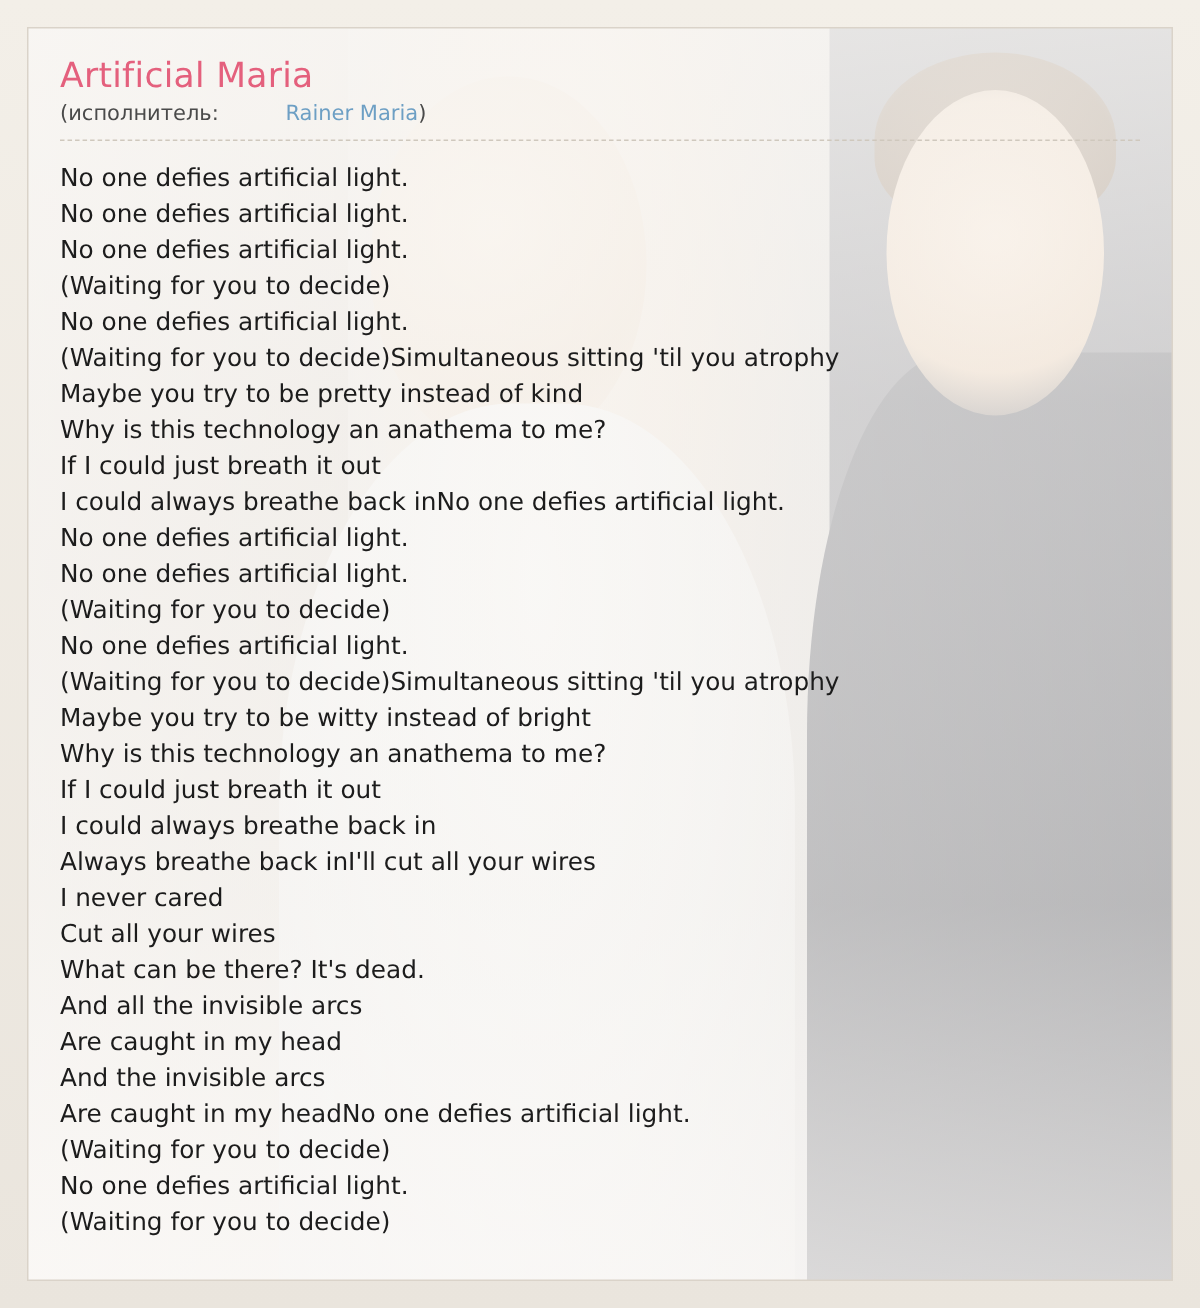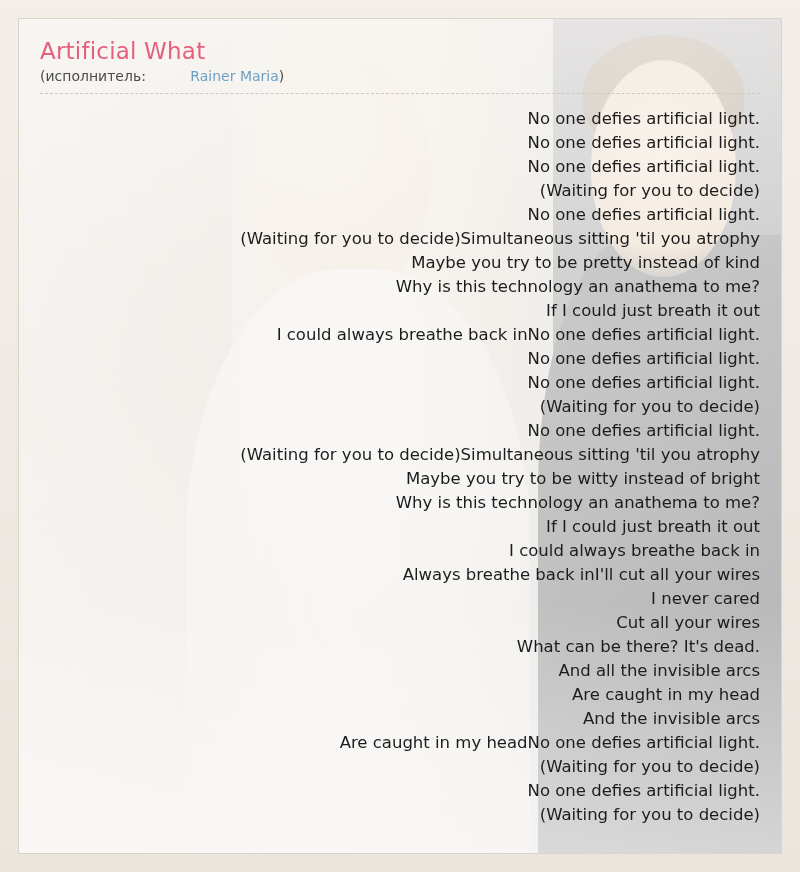--- a/index.html
+++ b/index.html
@@ -142,21 +142,20 @@
     margin: 0 0 13px 0;
   }
   .lyrics {
     font-size: 16.5px;
     line-height: 24px;
     color: #1c1c1c;
     white-space: pre-wrap;
   }
   .lyrics .line {
     min-height: 24px;
-    text-align: right;
   }
 </style>
 </head>
 <body>
 
 <div class="page">
 
   <div class="photo">
     <div class="band-left"></div>
     <div class="band-mid"></div>
@@ -166,19 +165,19 @@
     <div class="body-b"></div>
     <div class="hair-b"></div>
     <div class="face-b"></div>
     <div class="glare"></div>
     <div class="veil"></div>
   </div>
 
   <div class="frame"></div>
 
   <div class="content">
-    <h1 class="title">Artificial What</h1>
+    <h1 class="title">Artificial Maria</h1>
     <div class="artist-line"><span>(исполнитель: </span><a class="artist-link" href="#">Rainer Maria</a><span>)</span></div>
     <hr class="divider">
     <div class="lyrics" id="lyrics-body"><div class="line">No one defies artificial light.</div><div class="line">No one defies artificial light.</div><div class="line">No one defies artificial light.</div><div class="line">(Waiting for you to decide)</div><div class="line">No one defies artificial light.</div><div class="line">(Waiting for you to decide)Simultaneous sitting 'til you atrophy</div><div class="line">Maybe you try to be pretty instead of kind</div><div class="line">Why is this technology an anathema to me?</div><div class="line">If I could just breath it out</div><div class="line">I could always breathe back inNo one defies artificial light.</div><div class="line">No one defies artificial light.</div><div class="line">No one defies artificial light.</div><div class="line">(Waiting for you to decide)</div><div class="line">No one defies artificial light.</div><div class="line">(Waiting for you to decide)Simultaneous sitting 'til you atrophy</div><div class="line">Maybe you try to be witty instead of bright</div><div class="line">Why is this technology an anathema to me?</div><div class="line">If I could just breath it out</div><div class="line">I could always breathe back in</div><div class="line">Always breathe back inI'll cut all your wires</div><div class="line">I never cared</div><div class="line">Cut all your wires</div><div class="line">What can be there? It's dead.</div><div class="line">And all the invisible arcs</div><div class="line">Are caught in my head</div><div class="line">And the invisible arcs</div><div class="line">Are caught in my headNo one defies artificial light.</div><div class="line">(Waiting for you to decide)</div><div class="line">No one defies artificial light.</div><div class="line">(Waiting for you to decide)</div></div>
   </div>
 
 </div>
 
 </body></html>

